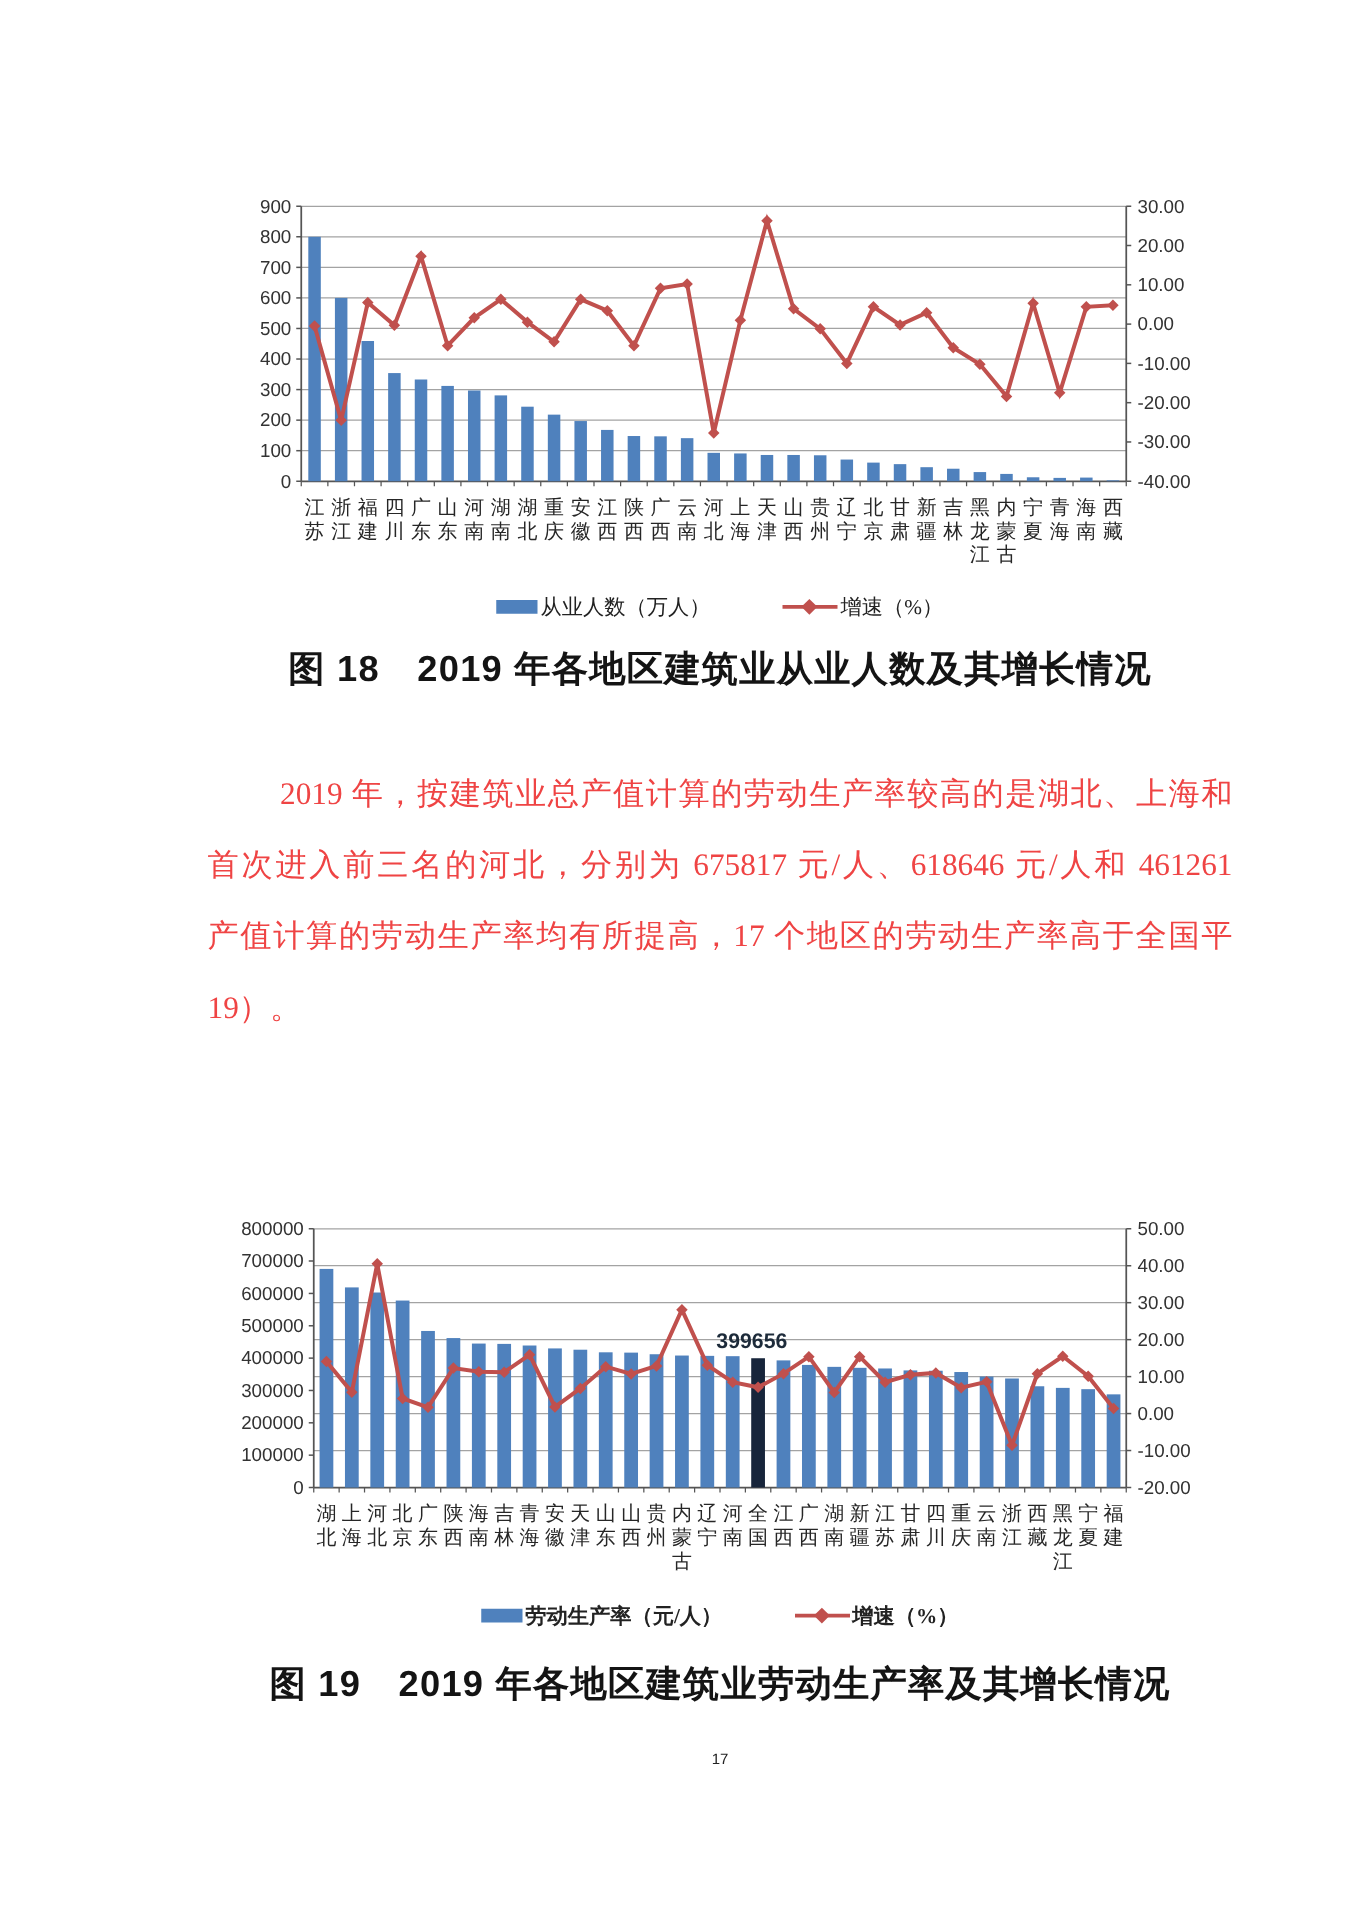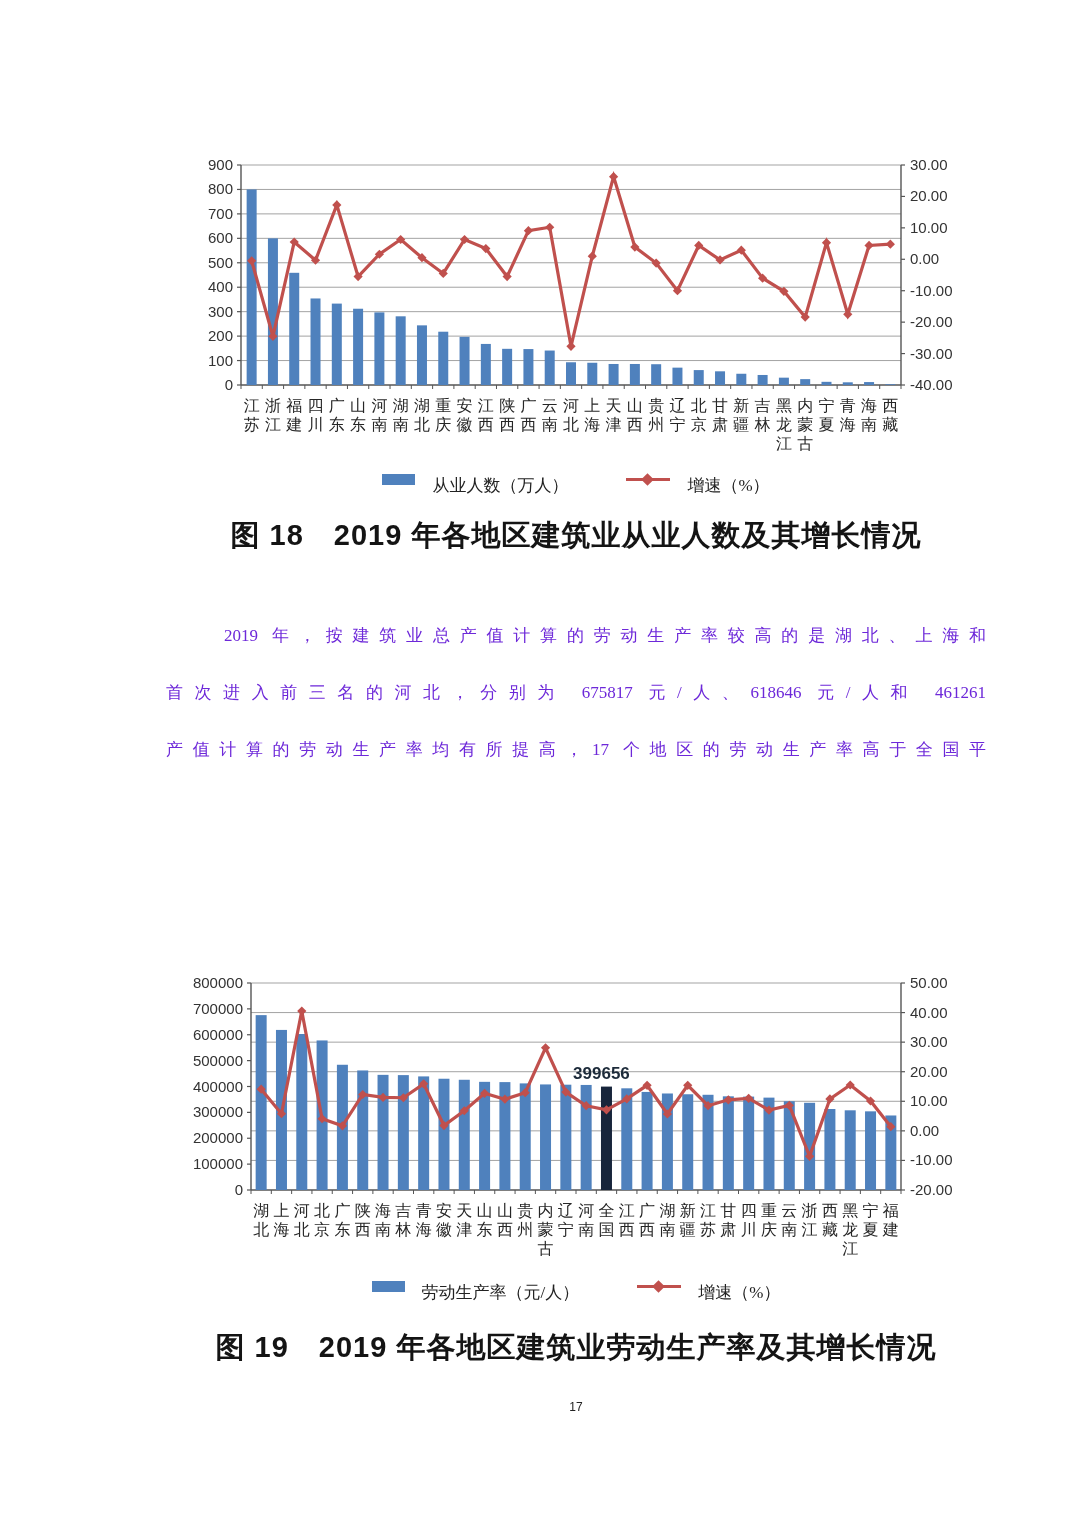--- a/index.html
+++ b/index.html
@@ -2,30 +2,30 @@
 <html><head>
 <meta charset="utf-8">
 <style>
   html,body{margin:0;padding:0;background:#ffffff;}
   #page{position:relative;width:1080px;height:1528px;background:#ffffff;overflow:hidden;
         font-family:"Liberation Serif", serif;color:#1a1a1a;margin-left:36px;}
   .chart-svg{position:absolute;}
   .legend{position:absolute;left:130px;width:820px;display:flex;justify-content:center;
           align-items:center;gap:58px;font-family:"Liberation Serif", serif;
           font-size:17px;color:#222;}
-  .legend-item{display:flex;align-items:flex-start;gap:17px;}
+  .legend-item{display:flex;align-items:center;gap:2px;}
   .swatch-bar{display:inline-block;width:33px;height:11px;background:#4F81BD;}
   .swatch-line{position:relative;display:inline-block;width:44px;height:11px;}
   .swatch-line .seg{position:absolute;left:0;top:4px;width:44px;height:3px;background:#C0504D;}
   .swatch-line .diamond{position:absolute;left:17px;top:1px;width:9px;height:9px;background:#C0504D;transform:rotate(45deg);}
   .caption{position:absolute;left:130px;width:820px;text-align:center;
            font-family:"Liberation Sans", sans-serif;font-weight:bold;
            font-size:29px;color:#141414;letter-spacing:1px;}
   #paragraph{position:absolute;left:130px;top:607px;width:820px;
-             font-size:17px;line-height:57px;color:#6d28d9;}
+             font-size:25px;line-height:57px;color:#ef4444;}
   .pline{text-align:justify;text-align-last:justify;white-space:nowrap;height:57px;}
   .pline.first{text-indent:58px;}
   .pline.last{text-align-last:left;}
   #page-number{position:absolute;left:130px;top:1400px;width:820px;text-align:center;
                font-family:"Liberation Sans", sans-serif;font-size:12px;color:#222;}
 </style>
 </head>
 <body>
 
 <div id="page">
@@ -220,20 +220,21 @@
       <span>增速（%）</span>
     </span>
   </div>
 
   <div class="caption" style="top:516px;">图 18　2019 年各地区建筑业从业人数及其增长情况</div>
 
   <div id="paragraph">
     <div class="pline first">2019 年，按建筑业总产值计算的劳动生产率较高的是湖北、上海和</div>
     <div class="pline">首次进入前三名的河北，分别为 675817 元/人、618646 元/人和 461261</div>
     <div class="pline">产值计算的劳动生产率均有所提高，17 个地区的劳动生产率高于全国平</div>
+    <div class="pline last">19）。</div>
   </div>
 
   <svg id="chart19" class="chart-svg" style="left:130px;top:958px;" width="830" height="335">
       <line x1="85" y1="25" x2="735" y2="25" stroke="#a3a3a3" stroke-width="1"></line>
       <line x1="85" y1="54.571428571428584" x2="735" y2="54.571428571428584" stroke="#a3a3a3" stroke-width="1"></line>
       <line x1="85" y1="84.14285714285714" x2="735" y2="84.14285714285714" stroke="#a3a3a3" stroke-width="1"></line>
       <line x1="85" y1="113.71428571428572" x2="735" y2="113.71428571428572" stroke="#a3a3a3" stroke-width="1"></line>
       <line x1="85" y1="143.28571428571428" x2="735" y2="143.28571428571428" stroke="#a3a3a3" stroke-width="1"></line>
       <line x1="85" y1="172.85714285714286" x2="735" y2="172.85714285714286" stroke="#a3a3a3" stroke-width="1"></line>
       <line x1="85" y1="202.42857142857144" x2="735" y2="202.42857142857144" stroke="#a3a3a3" stroke-width="1"></line>
@@ -400,21 +401,21 @@
       <text x="602.96875" y="258" text-anchor="middle" font-size="16" fill="#262626" font-family="&quot;Liberation Serif&quot;, serif"><tspan x="602.96875">重</tspan><tspan x="602.96875" dy="19">庆</tspan></text>
       <text x="623.28125" y="258" text-anchor="middle" font-size="16" fill="#262626" font-family="&quot;Liberation Serif&quot;, serif"><tspan x="623.28125">云</tspan><tspan x="623.28125" dy="19">南</tspan></text>
       <text x="643.59375" y="258" text-anchor="middle" font-size="16" fill="#262626" font-family="&quot;Liberation Serif&quot;, serif"><tspan x="643.59375">浙</tspan><tspan x="643.59375" dy="19">江</tspan></text>
       <text x="663.90625" y="258" text-anchor="middle" font-size="16" fill="#262626" font-family="&quot;Liberation Serif&quot;, serif"><tspan x="663.90625">西</tspan><tspan x="663.90625" dy="19">藏</tspan></text>
       <text x="684.21875" y="258" text-anchor="middle" font-size="16" fill="#262626" font-family="&quot;Liberation Serif&quot;, serif"><tspan x="684.21875">黑</tspan><tspan x="684.21875" dy="19">龙</tspan><tspan x="684.21875" dy="19">江</tspan></text>
       <text x="704.53125" y="258" text-anchor="middle" font-size="16" fill="#262626" font-family="&quot;Liberation Serif&quot;, serif"><tspan x="704.53125">宁</tspan><tspan x="704.53125" dy="19">夏</tspan></text>
       <text x="724.84375" y="258" text-anchor="middle" font-size="16" fill="#262626" font-family="&quot;Liberation Serif&quot;, serif"><tspan x="724.84375">福</tspan><tspan x="724.84375" dy="19">建</tspan></text>
       <text x="435.46875" y="120.58901" text-anchor="middle" font-size="17" font-weight="600" fill="#1d2b3a" font-family="&quot;Liberation Sans&quot;, sans-serif">399656</text>
     </svg>
 
-  <div class="legend" style="top:1281px;">
+  <div class="legend" style="top:1281px;font-weight:bold;">
     <span class="legend-item">
       <span class="swatch-bar"></span>
       <span>劳动生产率（元/人）</span>
     </span>
     <span class="legend-item">
       <span class="swatch-line">
           <span class="seg"></span>
           <span class="diamond"></span>
         </span>
       <span>增速（%）</span>

